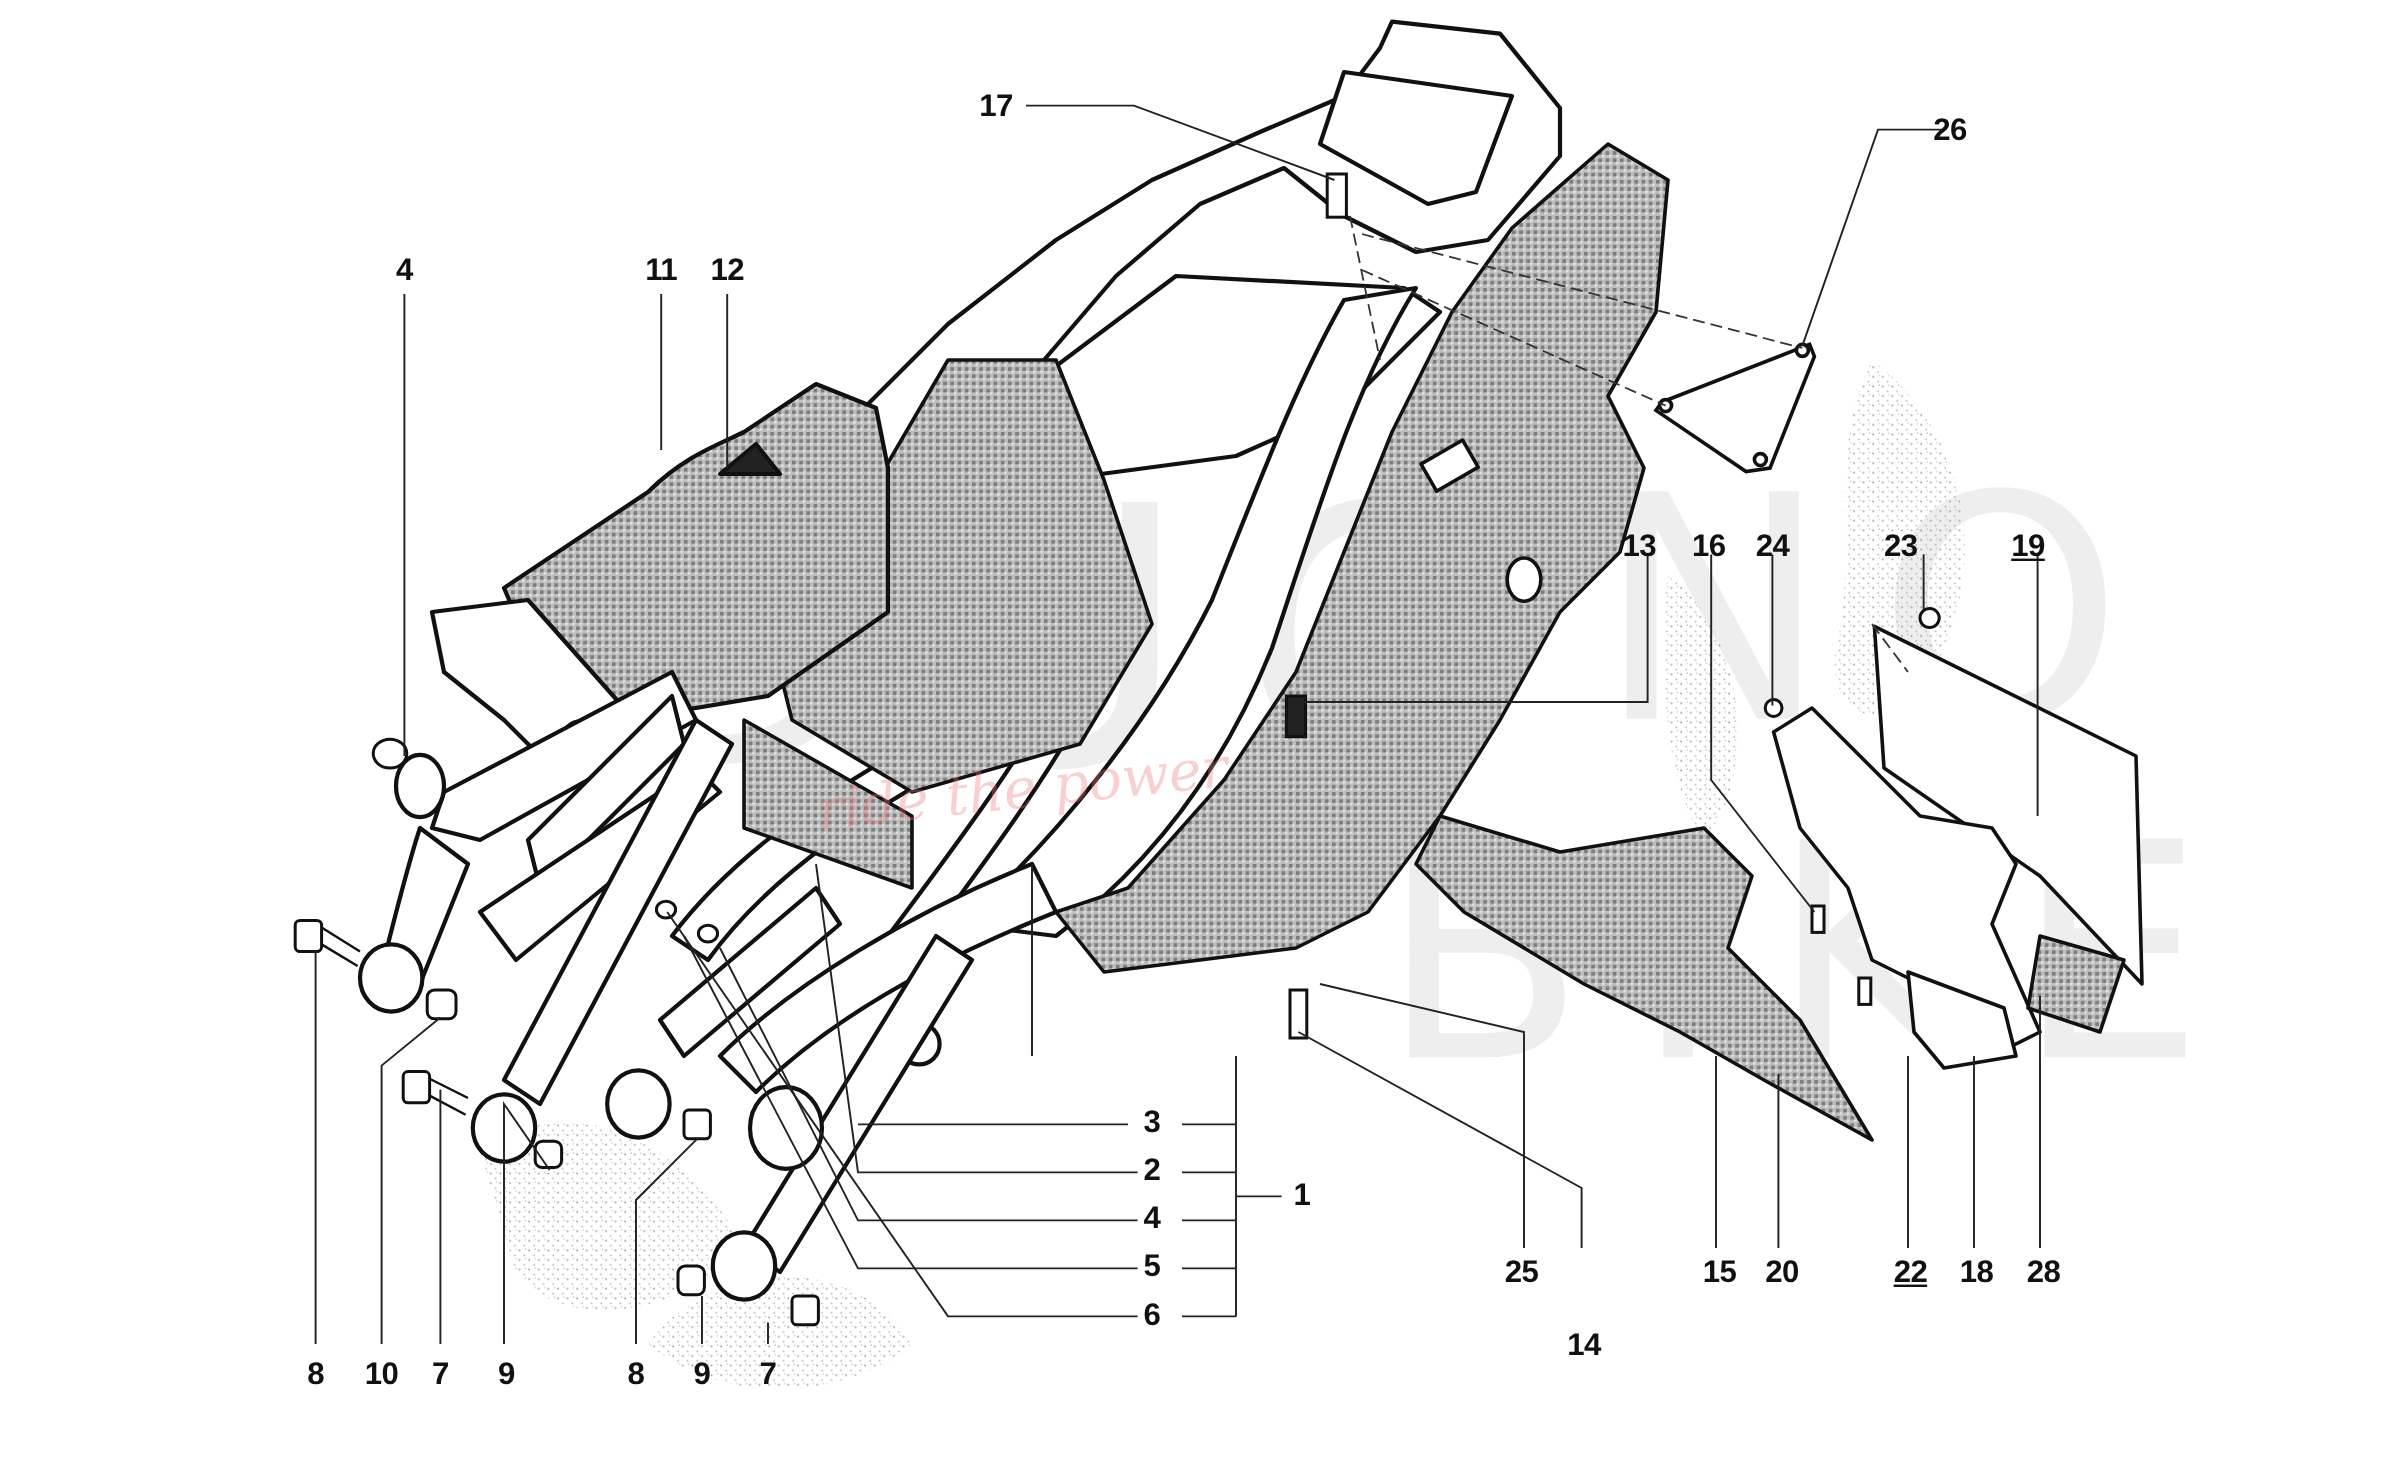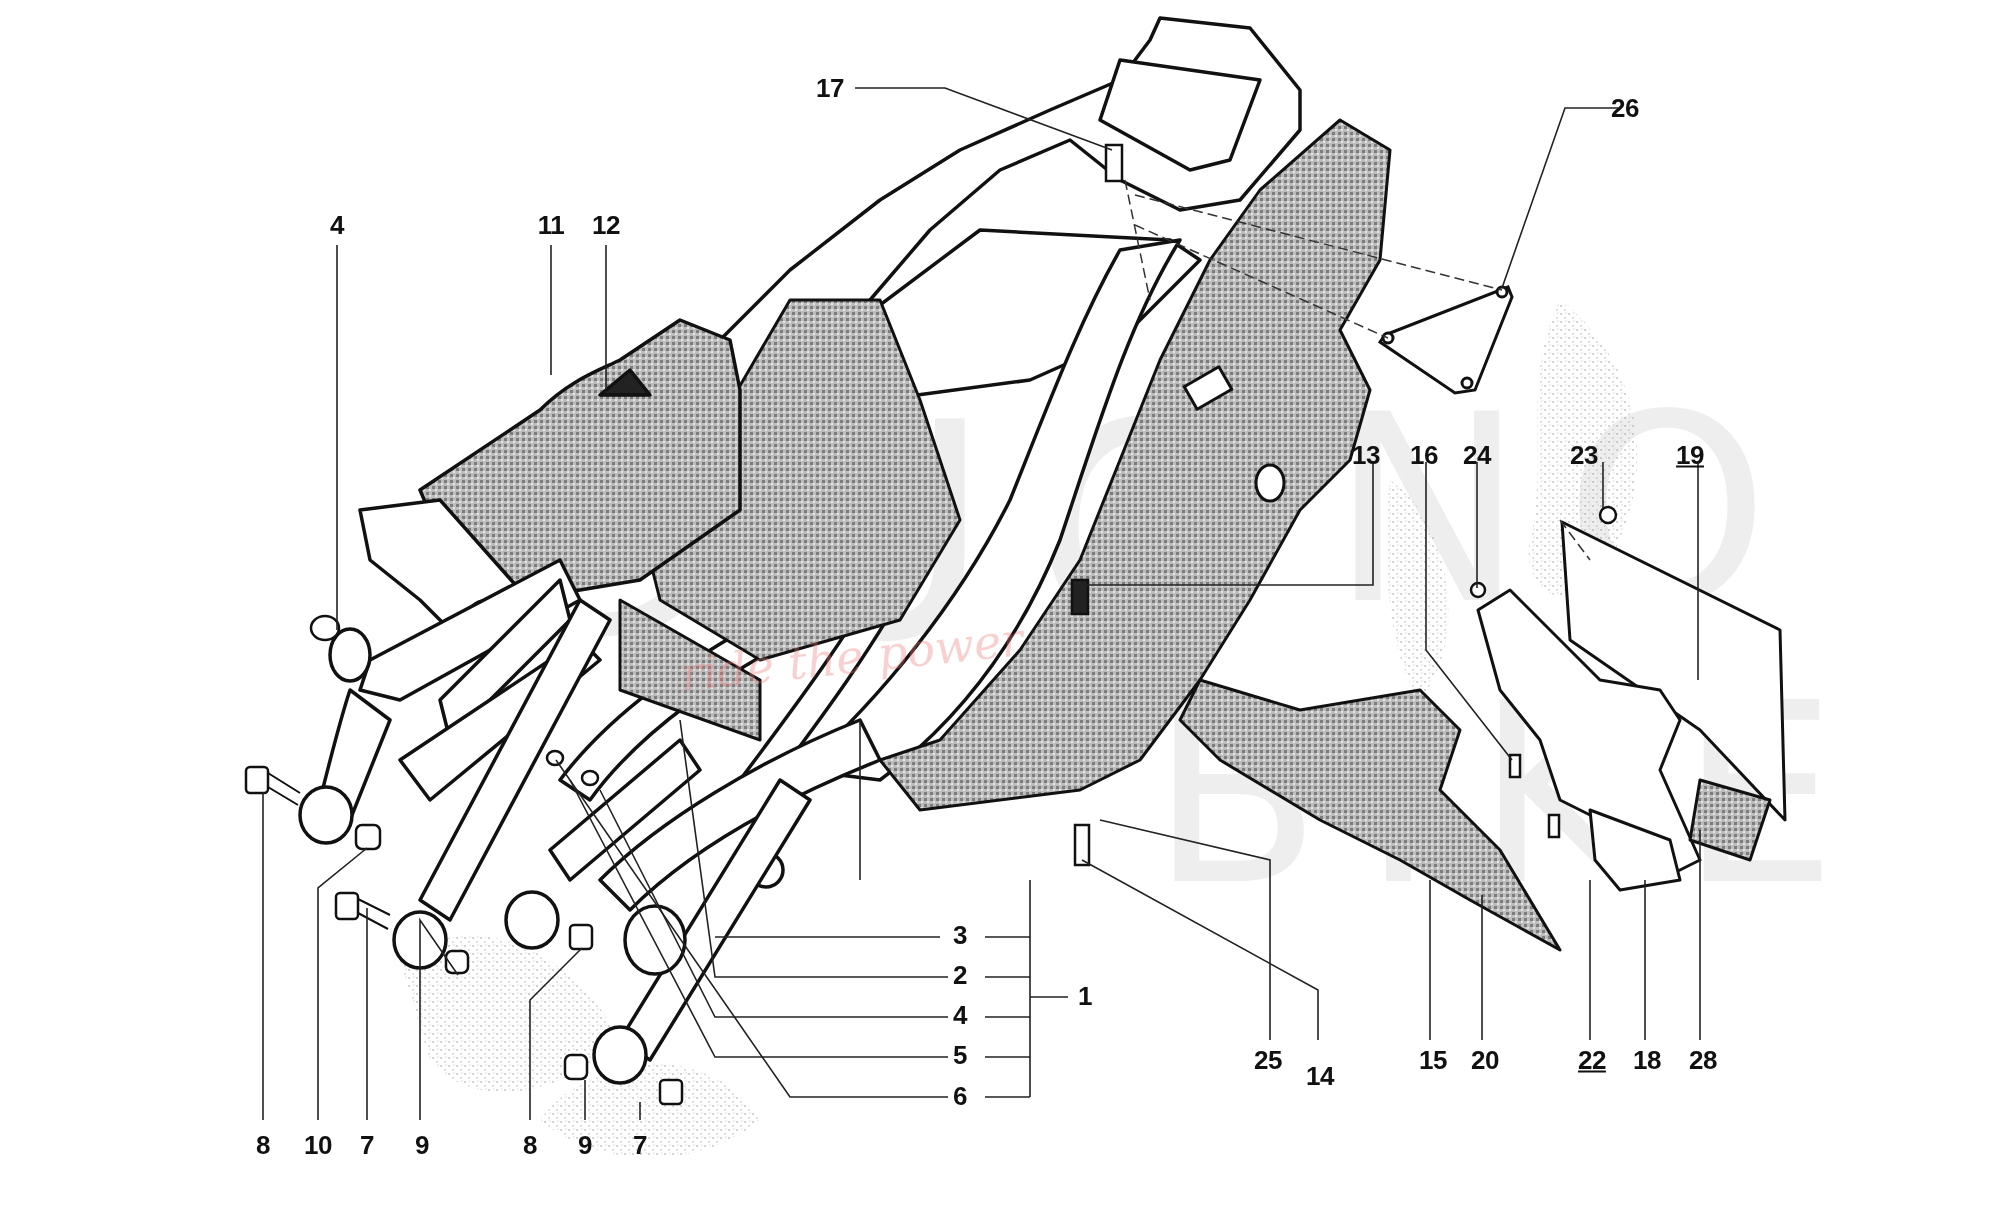--- a/index.html
+++ b/index.html
@@ -192,19 +192,19 @@
   <div class="callout-label" style="left:960px;top:1096px;">6</div>
   <div class="callout-label" style="left:1085px;top:996px;">1</div>
   <div class="callout-label" style="left:263px;top:1145px;">8</div>
   <div class="callout-label" style="left:318px;top:1145px;">10</div>
   <div class="callout-label" style="left:367px;top:1145px;">7</div>
   <div class="callout-label" style="left:422px;top:1145px;">9</div>
   <div class="callout-label" style="left:530px;top:1145px;">8</div>
   <div class="callout-label" style="left:585px;top:1145px;">9</div>
   <div class="callout-label" style="left:640px;top:1145px;">7</div>
   <div class="callout-label" style="left:1268px;top:1060px;text-align:center;">25</div>
-  <div class="callout-label" style="left:1320px;top:1076px;text-align:right;">14</div>
+  <div class="callout-label" style="left:1320px;top:1121px;text-align:right;">14</div>
   <div class="callout-label" style="left:1433px;top:1060px;">15</div>
   <div class="callout-label" style="left:1485px;top:1060px;">20</div>
   <div class="callout-label" style="left:1592px;top:1060px;text-decoration:underline;">22</div>
   <div class="callout-label" style="left:1647px;top:1060px;">18</div>
   <div class="callout-label" style="left:1703px;top:1060px;">28</div>
 </div>
 
 </body></html>

